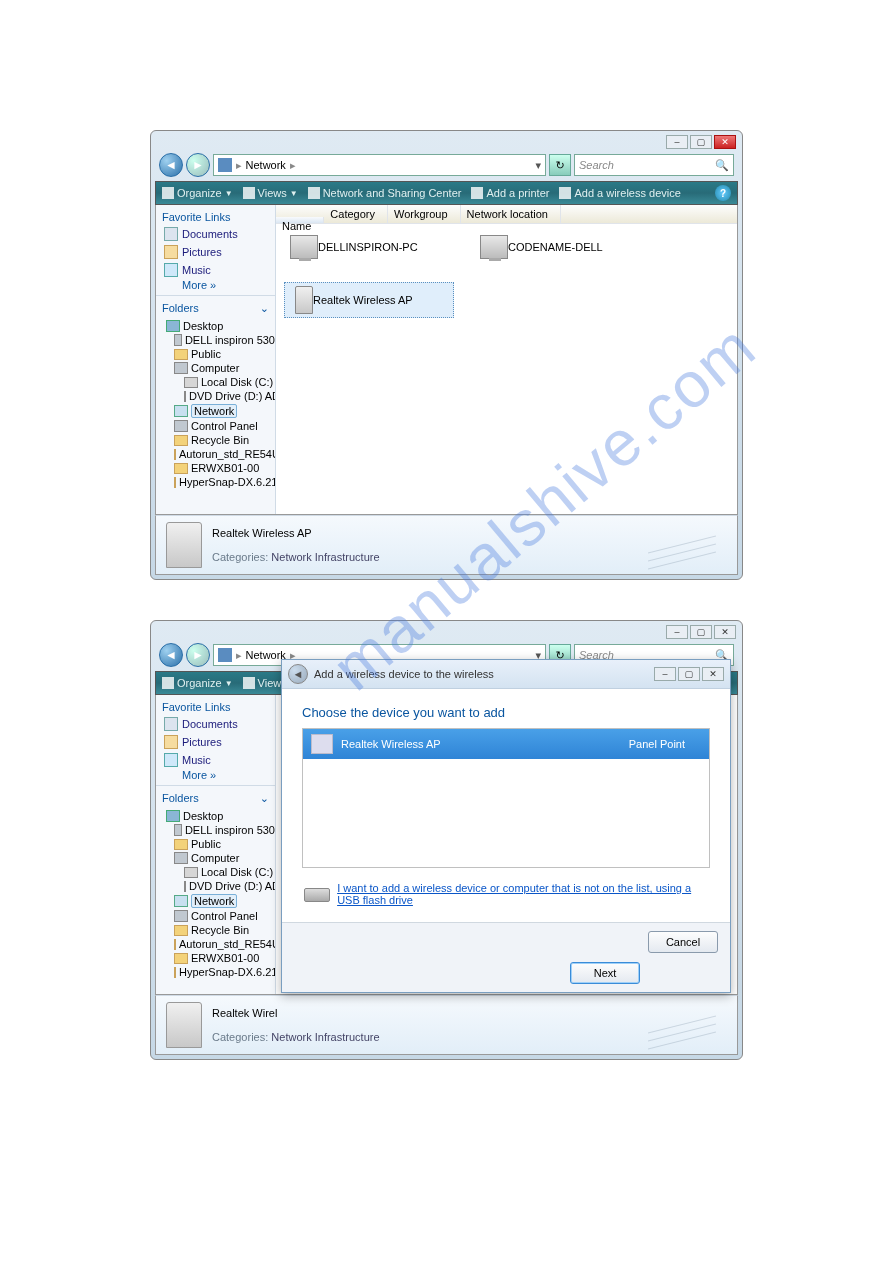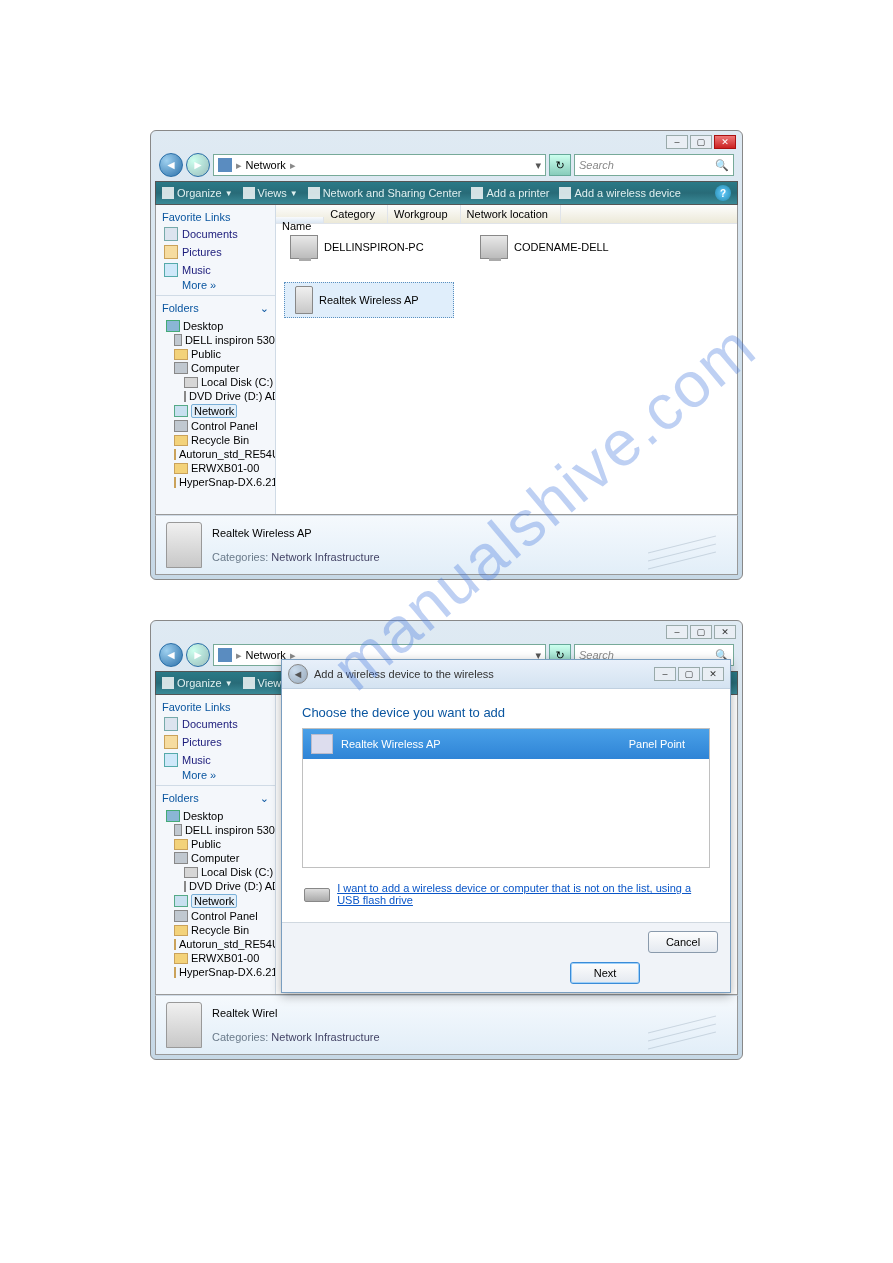--- a/index.html
+++ b/index.html
@@ -54,21 +54,21 @@
   .ico-comp { width:14px;height:12px;background:#c0c8d0;border:1px solid #888;}
   .ico-folder { width:14px;height:11px;background:#f3d27a;border:1px solid #caa25a;}
   .ico-disk { width:14px;height:11px;background:#d6d6d6;border:1px solid #888;}
   .ico-net { width:14px;height:12px;background:#c8e0f0;border:1px solid #5a8;}
   .net-sel { border:1px solid #7ab0d8; background:#e2effa; border-radius:2px; padding:0 2px;}
   .content-area { flex:1; background:#fff; position:relative; }
   .col-headers { display:flex; border-bottom:1px solid #e0e4ea; background:linear-gradient(#fdfdfd,#ece9d8); height:19px; font-size:11px; }
   .col-h { padding:3px 12px 0 6px; border-right:1px solid #e0e4ea; }
   .col-h.active { background:linear-gradient(#f8fafd,#dae6f2);margin-top:12px; }
   .net-items { display:flex; flex-wrap:wrap; gap:20px; padding:8px; }
-  .net-item { display:flex; align-items:center; gap:6px; width:170px; padding:3px 6px; }
+  .net-item { display:flex; align-items:center; width:170px; padding:3px 6px; }
   .net-item.sel { background:#e0eefb; border:1px dotted #5a90c0; }
   .comp-ico { width:28px;height:24px;background:linear-gradient(#e8e8e8,#bcbcbc);border:1px solid #888;position:relative;}
   .comp-ico::after { content:""; position:absolute; bottom:-3px; left:8px; width:12px;height:3px;background:#aaa;}
   .ap-ico { width:18px;height:28px;background:linear-gradient(#f0f0f0,#c8c8c8);border:1px solid #888;border-radius:2px 2px 0 0;margin-left:4px;}
   .details-pane { display:flex; align-items:center; gap:10px; background:linear-gradient(#f5f9fd,#e2eef8); border:1px solid #999; border-top:1px solid #d0dbe6; padding:6px 10px; position:relative; overflow:hidden;}
   .details-pane .big-ico { width:36px;height:46px;background:linear-gradient(#f0f0f0,#c8c8c8);border:1px solid #999;border-radius:3px 3px 0 0;}
   .details-text .ttl { color:#000; }
   .details-text .cat { color:#6a7a8a; padding-top:12px; }
   .deco-sep { position:absolute; right:10px; bottom:6px; width:80px; height:30px; opacity:.4; }
   .deco-sep span { position:absolute; width:70px; height:0; border-top:1px solid #9ab; }

